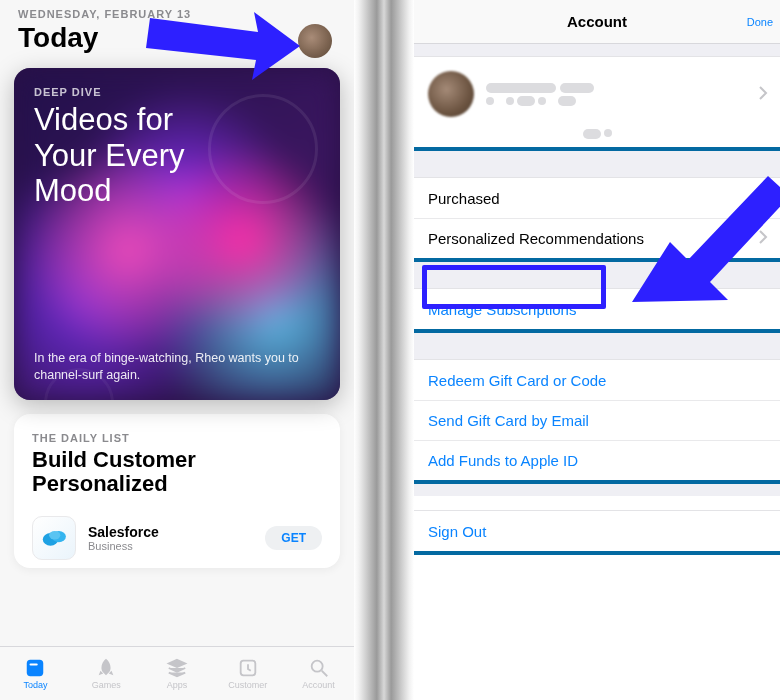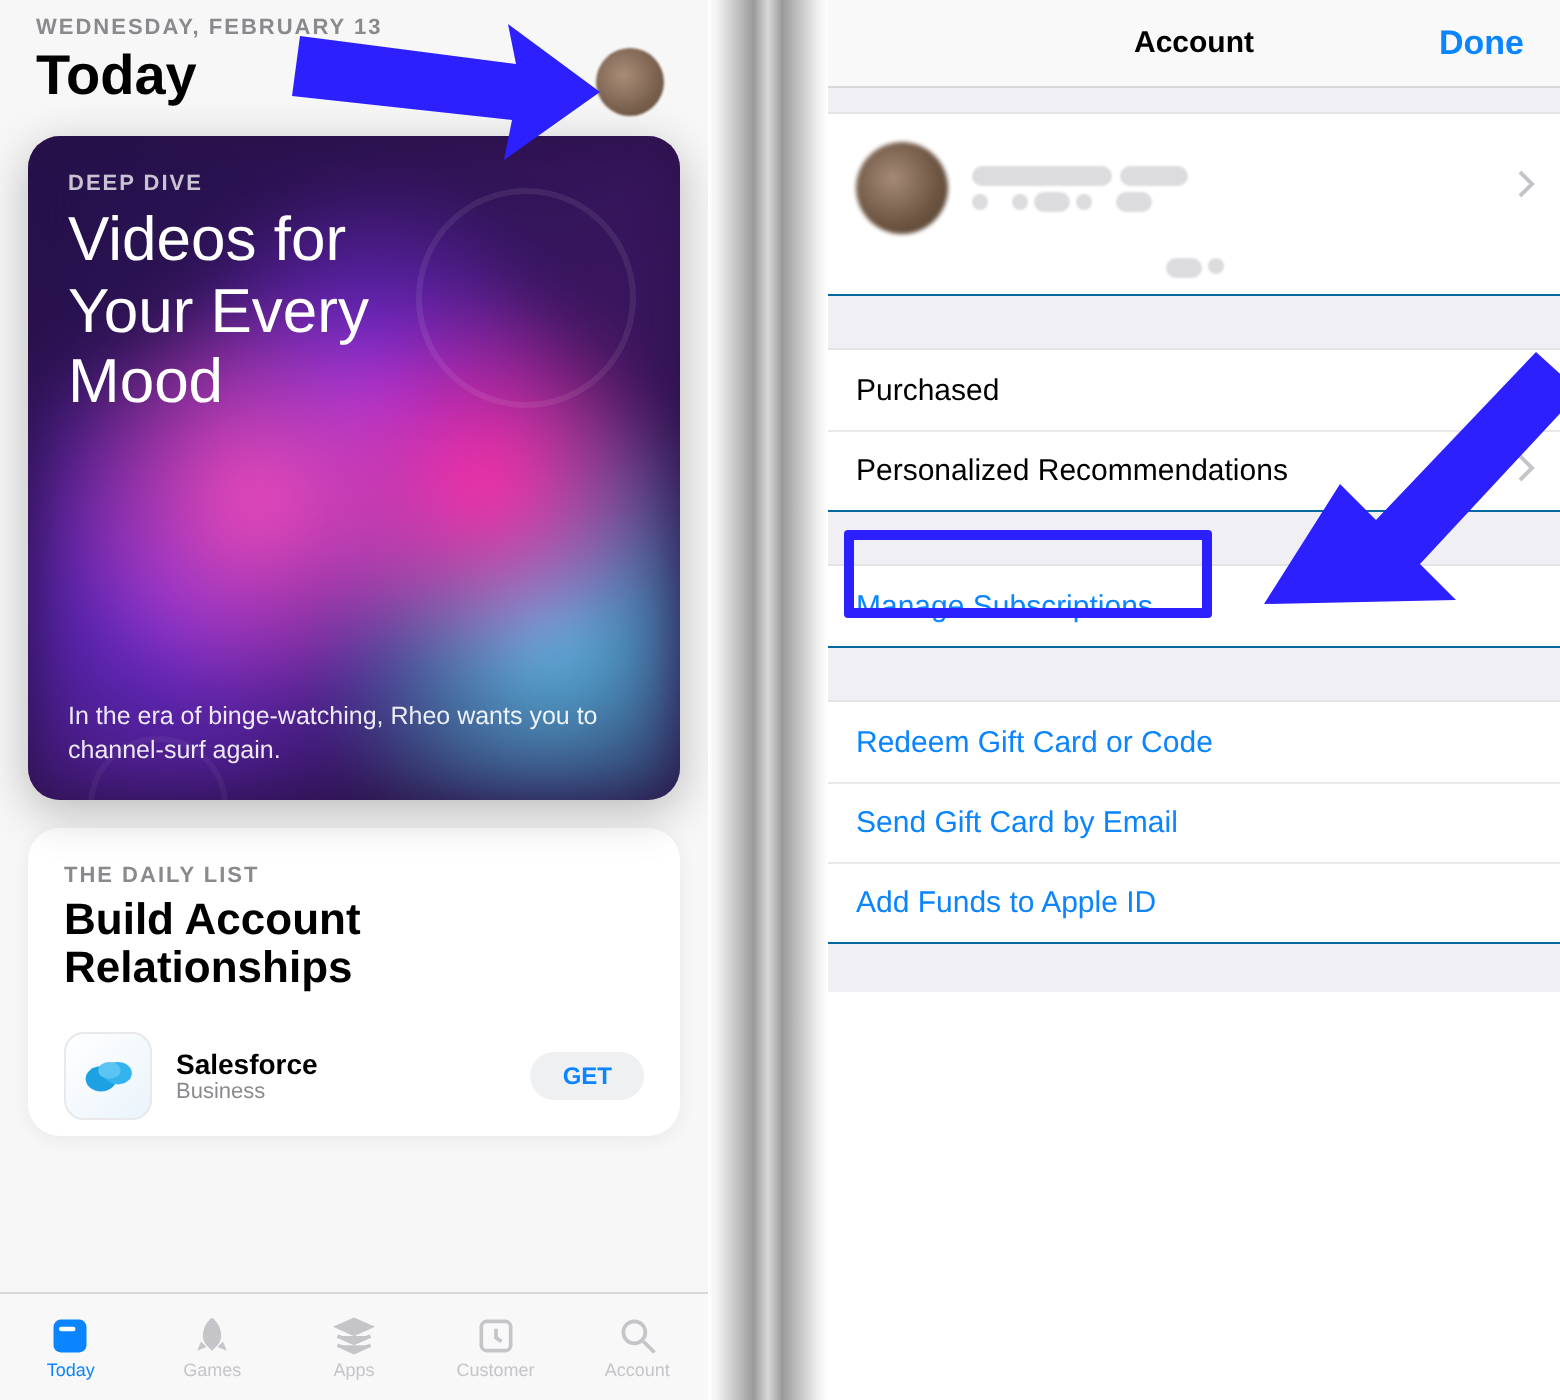--- a/index.html
+++ b/index.html
@@ -114,23 +114,23 @@
   
   .right-phone {
     position: absolute; left: 414px; top: 0; width: 366px; height: 496px;
     background: #efeff4;
   }
   .navbar {
     height: 44px; background: #f9f9f9; border-bottom: 1px solid #d8d8dc;
     display: flex; align-items: center; justify-content: center; position: relative;
   }
   .nav-title { font-size: 15px; font-weight: 700; color: #000; }
-  .nav-done  { position: absolute; right: 18px; font-size: 17px; font-weight: 700; color: #0a84ff; }
-
-  .group { background: #fff; border-top: 1px solid #e3e3e6; border-bottom: 1px solid #0369a1; }
+  .nav-done  { position: absolute; right: 7px; font-size: 11px; font-weight: 400; color: #0a84ff; }
+
+  .group { background: #fff; border-top: 1px solid #e3e3e6; border-bottom: 4px solid #0369a1; }
   .gap   { height: 26px; }
   .gap-sm{ height: 12px; }
 
   .cell {
     min-height: 40px; padding: 10px 14px;
     display: flex; align-items: center; position: relative;
     font-size: 15px; color: #000;
   }
   .cell + .cell { border-top: 1px solid #e9e9eb; }
   .cell .chev {
@@ -184,21 +184,21 @@
     <div class="card-dd-ring2"></div>
     <div class="card-dd-top">
       <div class="dd-eyebrow">DEEP DIVE</div>
       <div class="dd-title">Videos for Your Every Mood</div>
     </div>
     <div class="dd-caption">In the era of binge-watching, Rheo wants you to channel-surf again.</div>
   </div>
 
   <div class="card-list">
     <div class="list-eyebrow">THE DAILY LIST</div>
-    <div class="list-title">Build Account Relationships</div>
+    <div class="list-title">Build Customer Personalized</div>
     <div class="list-app-row">
       <div class="app-icon">
         <svg viewBox="0 0 40 28">
             <ellipse cx="15" cy="16" rx="11" ry="9" fill="#1ea1e3"></ellipse>
             <ellipse cx="27" cy="12" rx="10" ry="8" fill="#34b4ef"></ellipse>
             <ellipse cx="21" cy="10" rx="8" ry="6" fill="#5ac4f2"></ellipse>
           </svg>
       </div>
       <div class="app-meta">
         <div class="app-name">Salesforce</div>
@@ -319,20 +319,25 @@
     <div class="cell link">
       <span>Send Gift Card by Email</span>
     </div>
     <div class="cell link">
       <span>Add Funds to Apple ID</span>
     </div>
   </div>
 
   <div class="gap"></div>
 
+  <div class="group">
+    <div class="cell link">
+      <span>Sign Out</span>
+    </div>
+  </div>
 
 </div>
 
 <div class="ms-outline" style="left:422px; top:265px; width:184px; height:44px;"></div>
 
 <div class="arrow" style="left:130px; top:0px; width:220px; height:100px;">
   <svg width="220" height="100">
     <polygon points="170,46 124,12 128,32 20,18 16,48 126,60 122,80"></polygon>
   </svg>
 </div>

